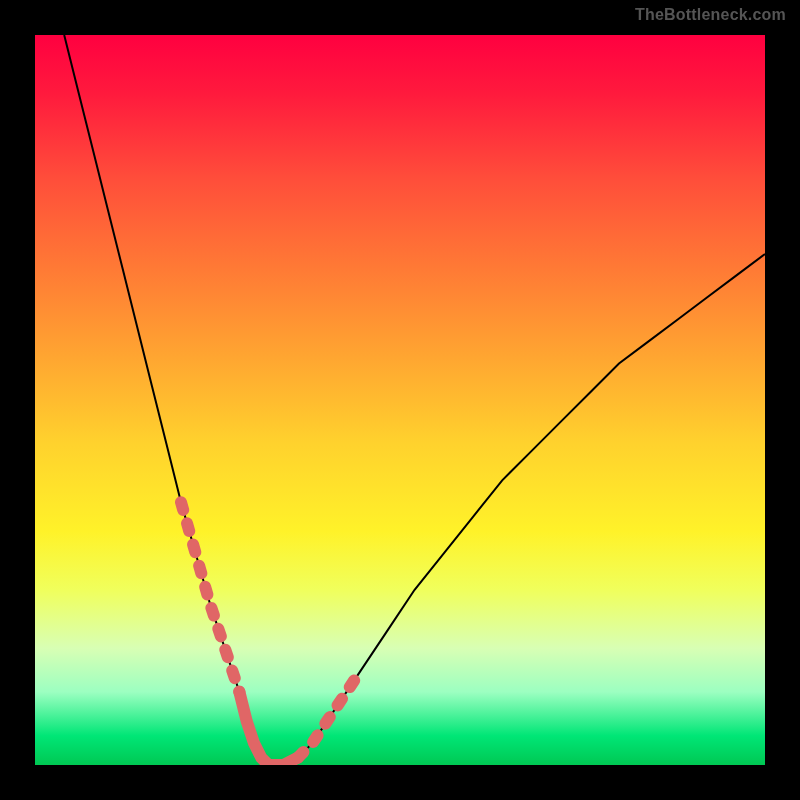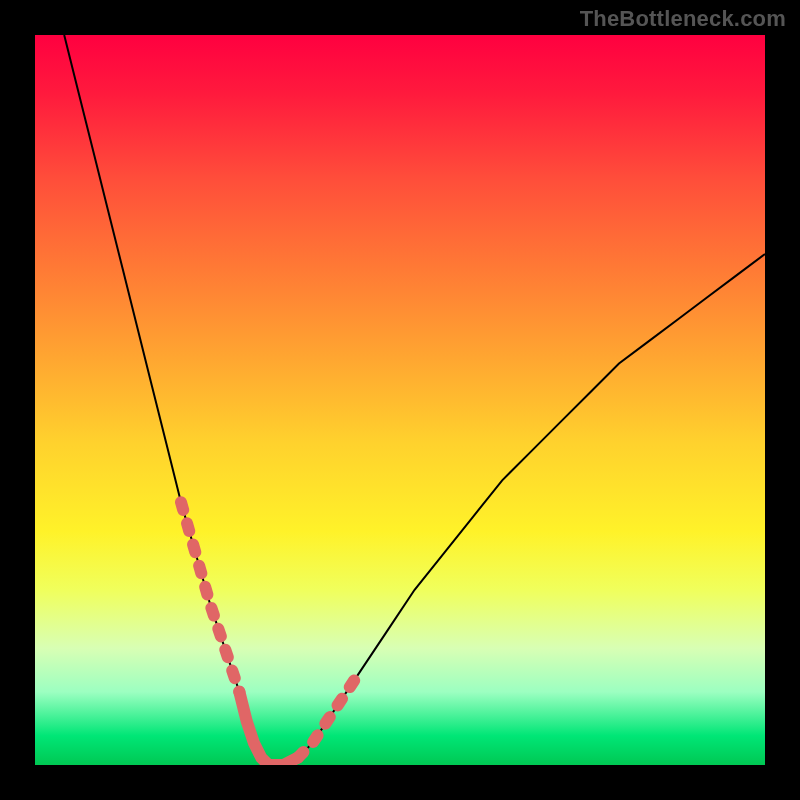--- a/index.html
+++ b/index.html
@@ -36,21 +36,21 @@
       #9cffc1 90%,
       #00e676 96%,
       #00c853 100%
     );
   }
   .watermark {
     position: absolute;
     top: 6px;
     right: 14px;
     color: #555;
-    font-size: 22px;
+    font-size: 16px;
     font-weight: 600;
     letter-spacing: 0.2px;
     user-select: none;
   }
   svg.overlay {
     position: absolute;
     left: 0;
     top: 0;
     width: 730px;
     height: 730px;

